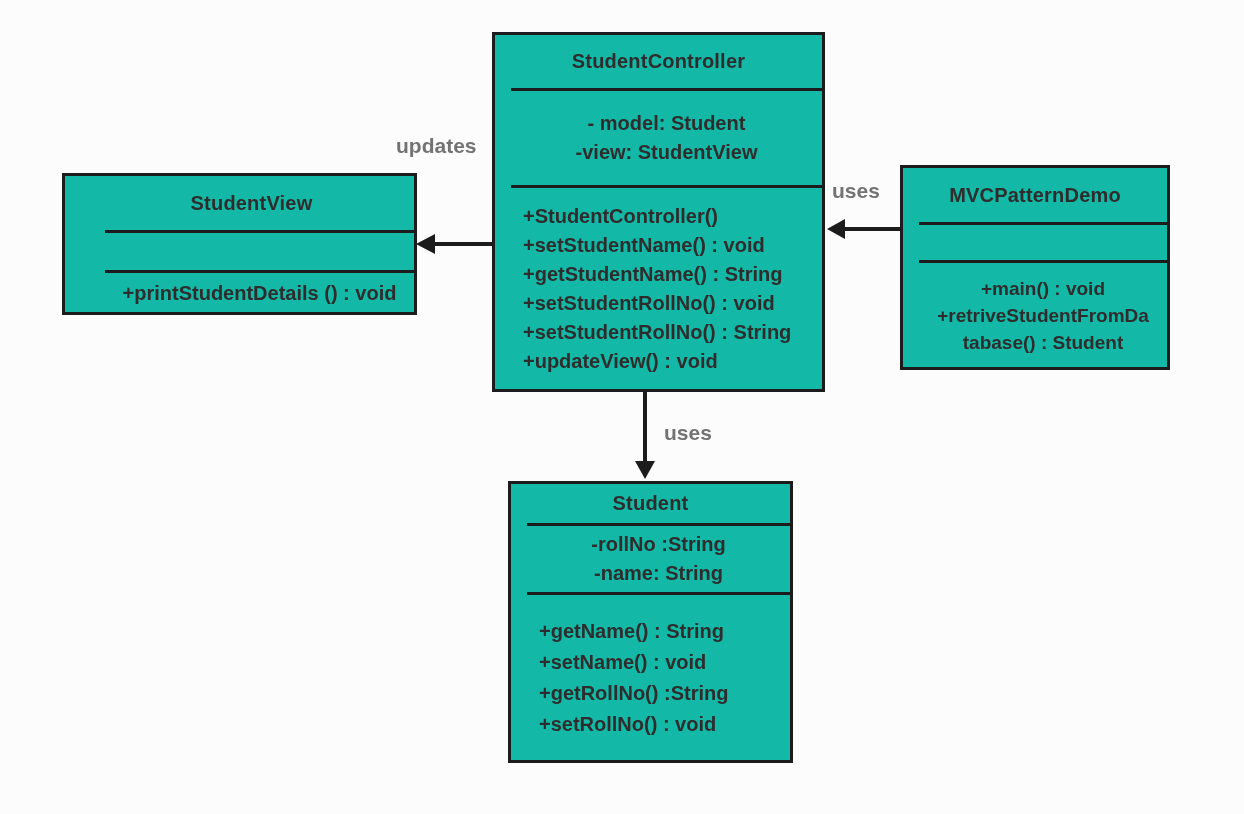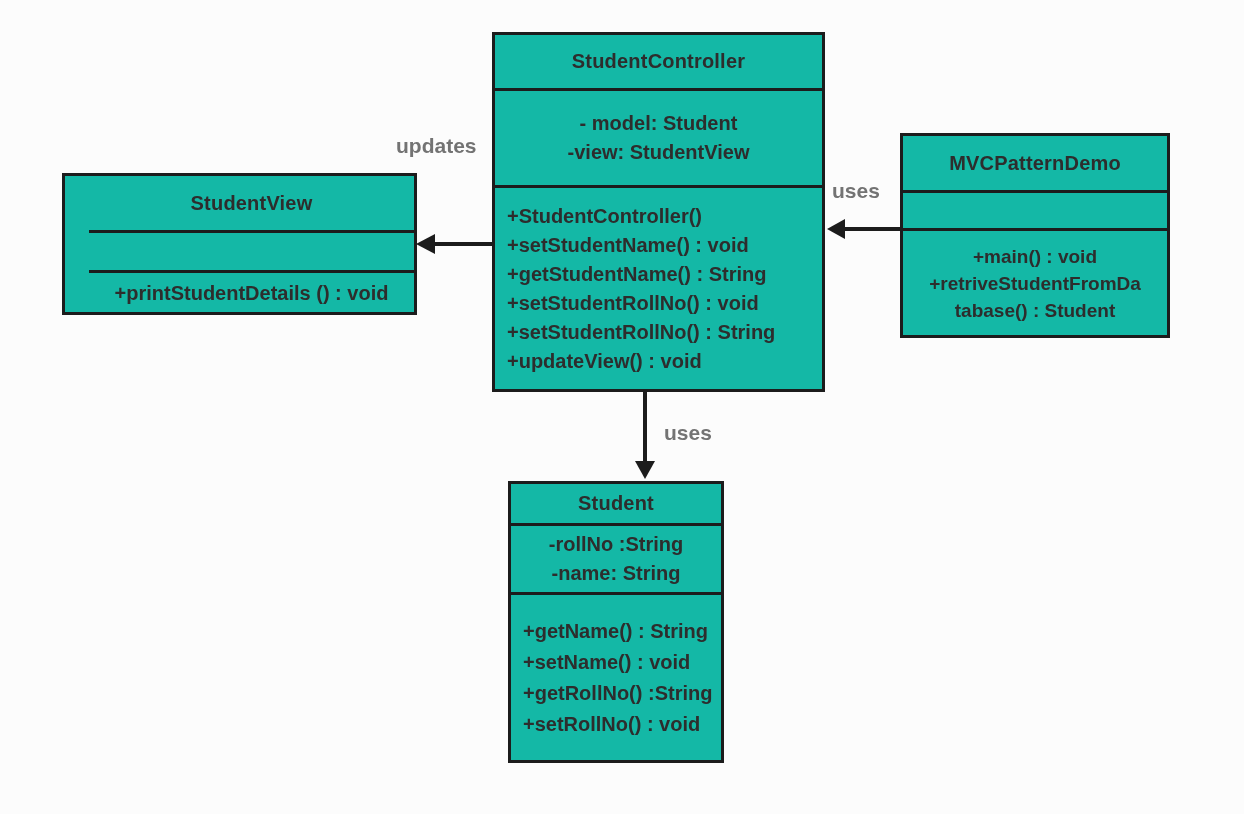--- a/index.html
+++ b/index.html
@@ -5,44 +5,44 @@
   * { margin:0; padding:0; box-sizing:border-box; }
   html,body { background:#ffffff; }
   body { font-family:"Liberation Sans", sans-serif; }
   .canvas { position:relative; width:1244px; height:814px; background:#fcfcfc; overflow:hidden; }
 
   .class-box {
     position:absolute; display:flex; flex-direction:column;
     border:3px solid #1c1c1c; background:#14b8a6; color:#2d2d2d; font-weight:600;
   }
   .compartment { display:flex; flex-direction:column; justify-content:center; }
-  .compartment + .compartment { border-top:3px solid #1c1c1c; }
+  .compartment + .compartment { border-top:3px solid #1c1c1c;margin-left:16px; }
   .title-comp { text-align:center; font-size:20px; letter-spacing:0.2px; }
   .attrs-comp { text-align:center; font-size:20px; line-height:29px; }
   .methods-comp { font-size:20px; line-height:29px; }
   .methods-left { text-align:left; padding-left:12px; }
   .methods-center { text-align:center; }
 
   
   .box-studentview     { left:62px;  top:173px; width:355px; height:142px;padding-left:24px; }
   .box-studentview .title-comp   { height:54px; }
   .box-studentview .attrs-comp   { height:40px; }
   .box-studentview .methods-comp { flex:1; line-height:1; }
 
   .box-controller      { left:492px; top:32px;  width:333px; height:360px; }
   .box-controller .title-comp    { height:53px; }
   .box-controller .attrs-comp    { height:97px; }
   .box-controller .methods-comp  { flex:1; }
 
-  .box-demo            { left:900px; top:133px; width:270px; height:205px; }
+  .box-demo            { left:900px; top:165px; width:270px; height:205px; }
   .box-demo .title-comp          { height:54px; }
   .box-demo .attrs-comp          { height:38px; }
   .box-demo .methods-comp        { flex:1; font-size:19px; line-height:27px; }
 
-  .box-student         { left:508px; top:481px; width:216px; height:282px; }
+  .box-student         { left:508px; top:481px; width:285px; height:282px; }
   .box-student .title-comp       { height:39px; }
   .box-student .attrs-comp       { height:69px; }
   .box-student .methods-comp     { flex:1; line-height:31px; }
 
   
   .rel-line { position:absolute; background:#1c1c1c; }
   .line-updates    { left:433px; top:242px; width:60px; height:4px; }
   .line-uses-right { left:844px; top:227px; width:57px; height:4px; }
   .line-uses-down  { left:643px; top:391px; width:4px;  height:72px; }
 

